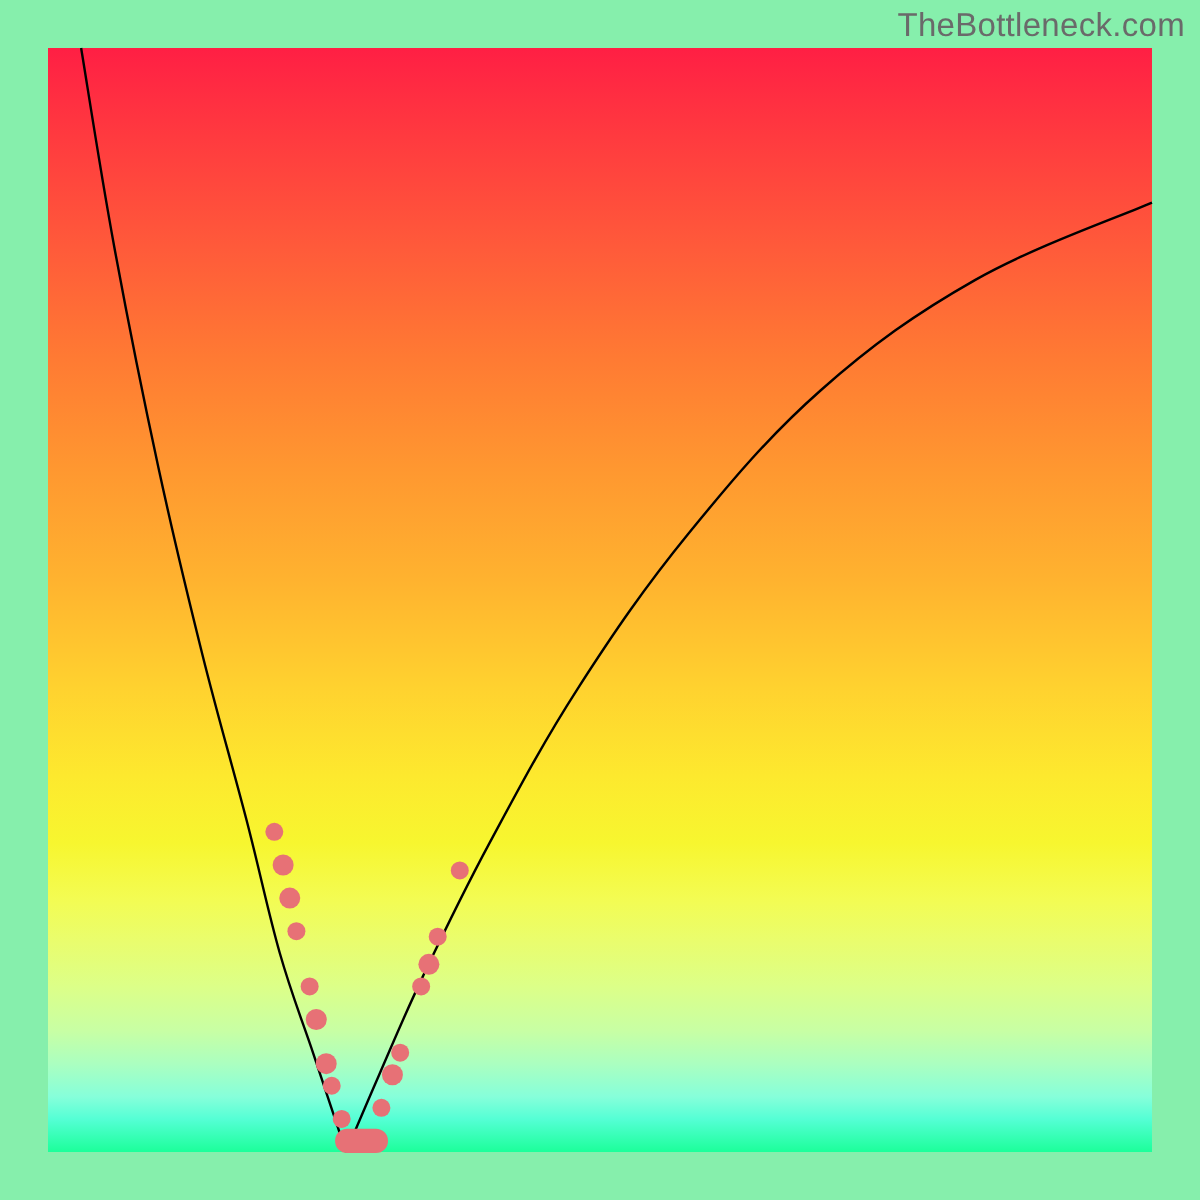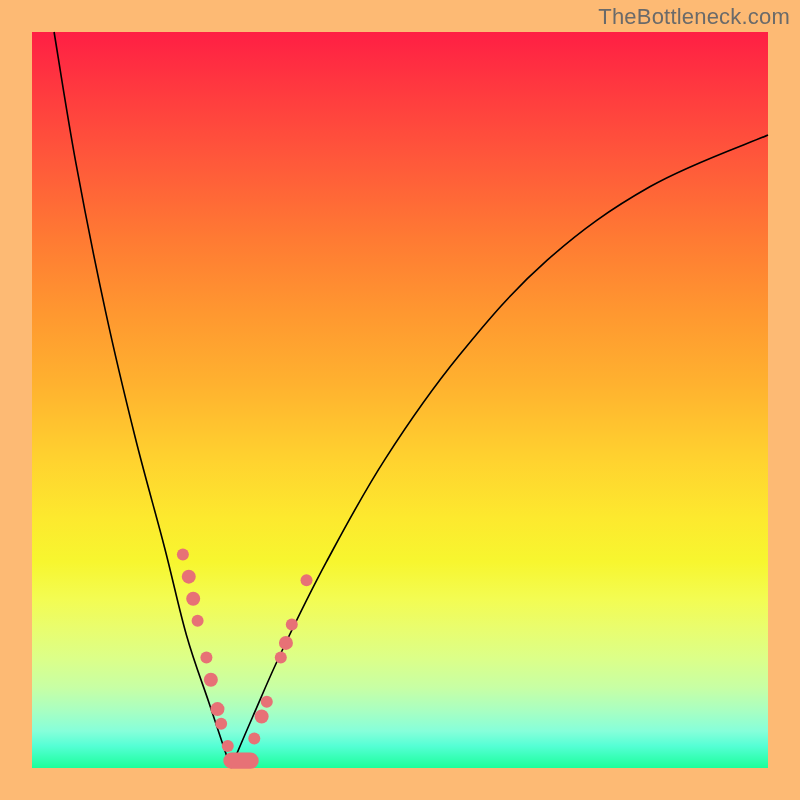--- a/index.html
+++ b/index.html
@@ -10,21 +10,21 @@
     overflow: hidden;
     background: #000;
     font-family: Arial, Helvetica, sans-serif;
   }
   .frame {
     position: absolute;
     left: 0;
     top: 0;
     width: 800px;
     height: 800px;
-    background: #fdba74;
+    background: #86efac;
   }
   .plot-area {
     position: absolute;
     left: 32px;
     top: 32px;
     width: 736px;
     height: 736px;
     
     background: linear-gradient(to bottom,
       #ff1f44 0%,

